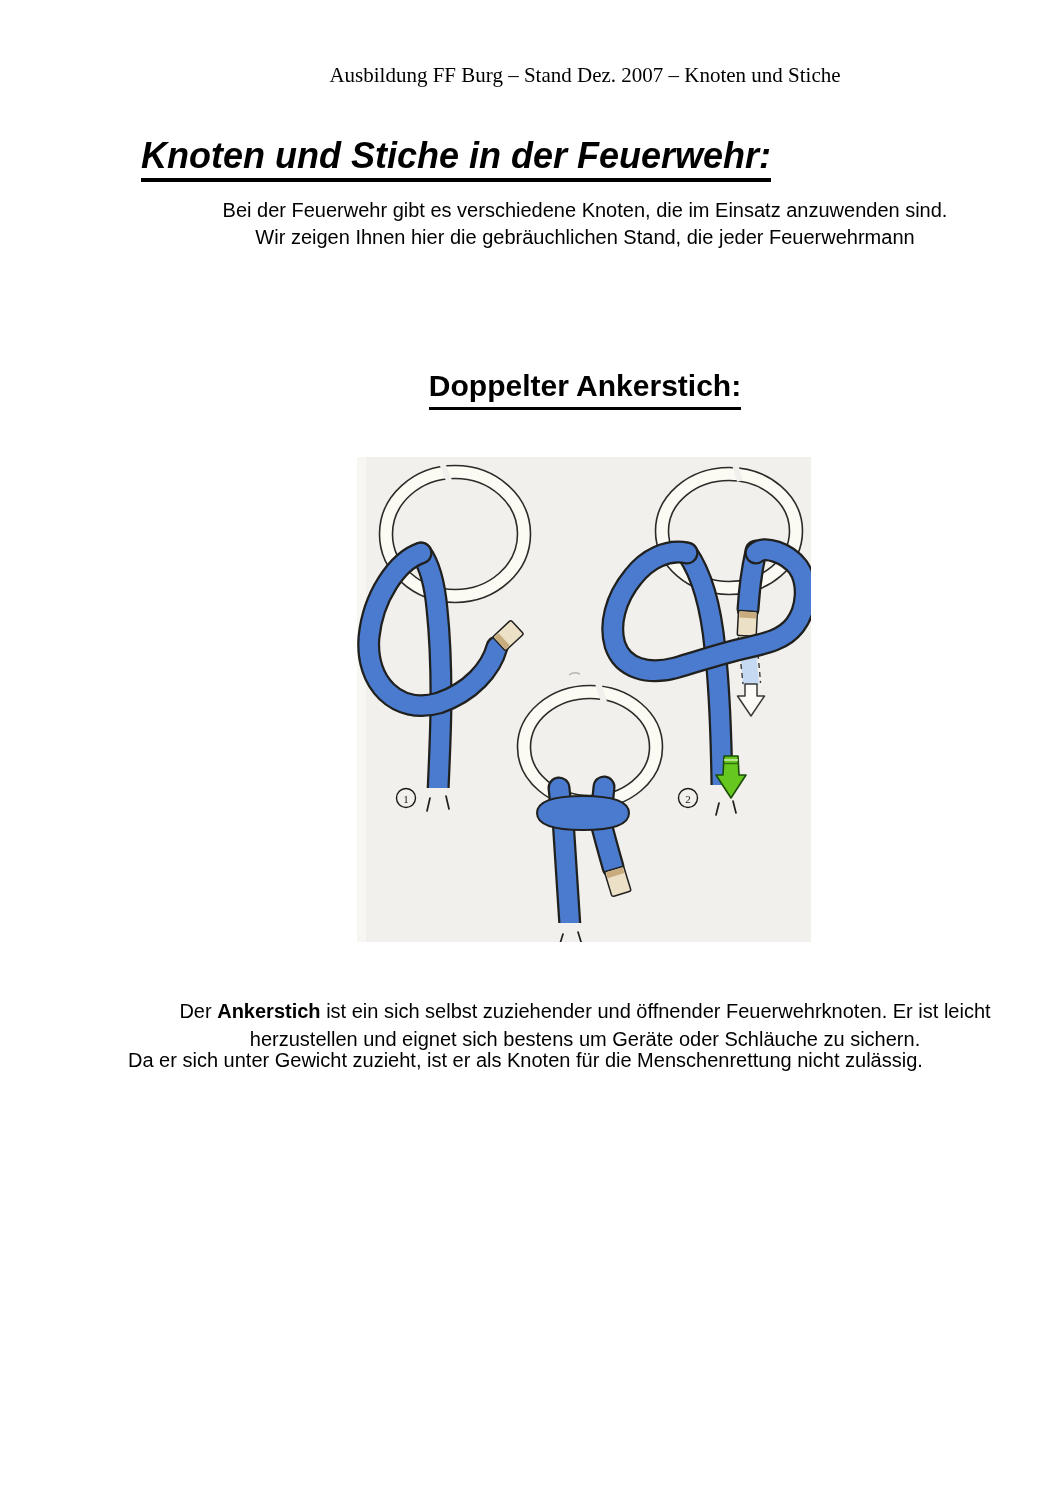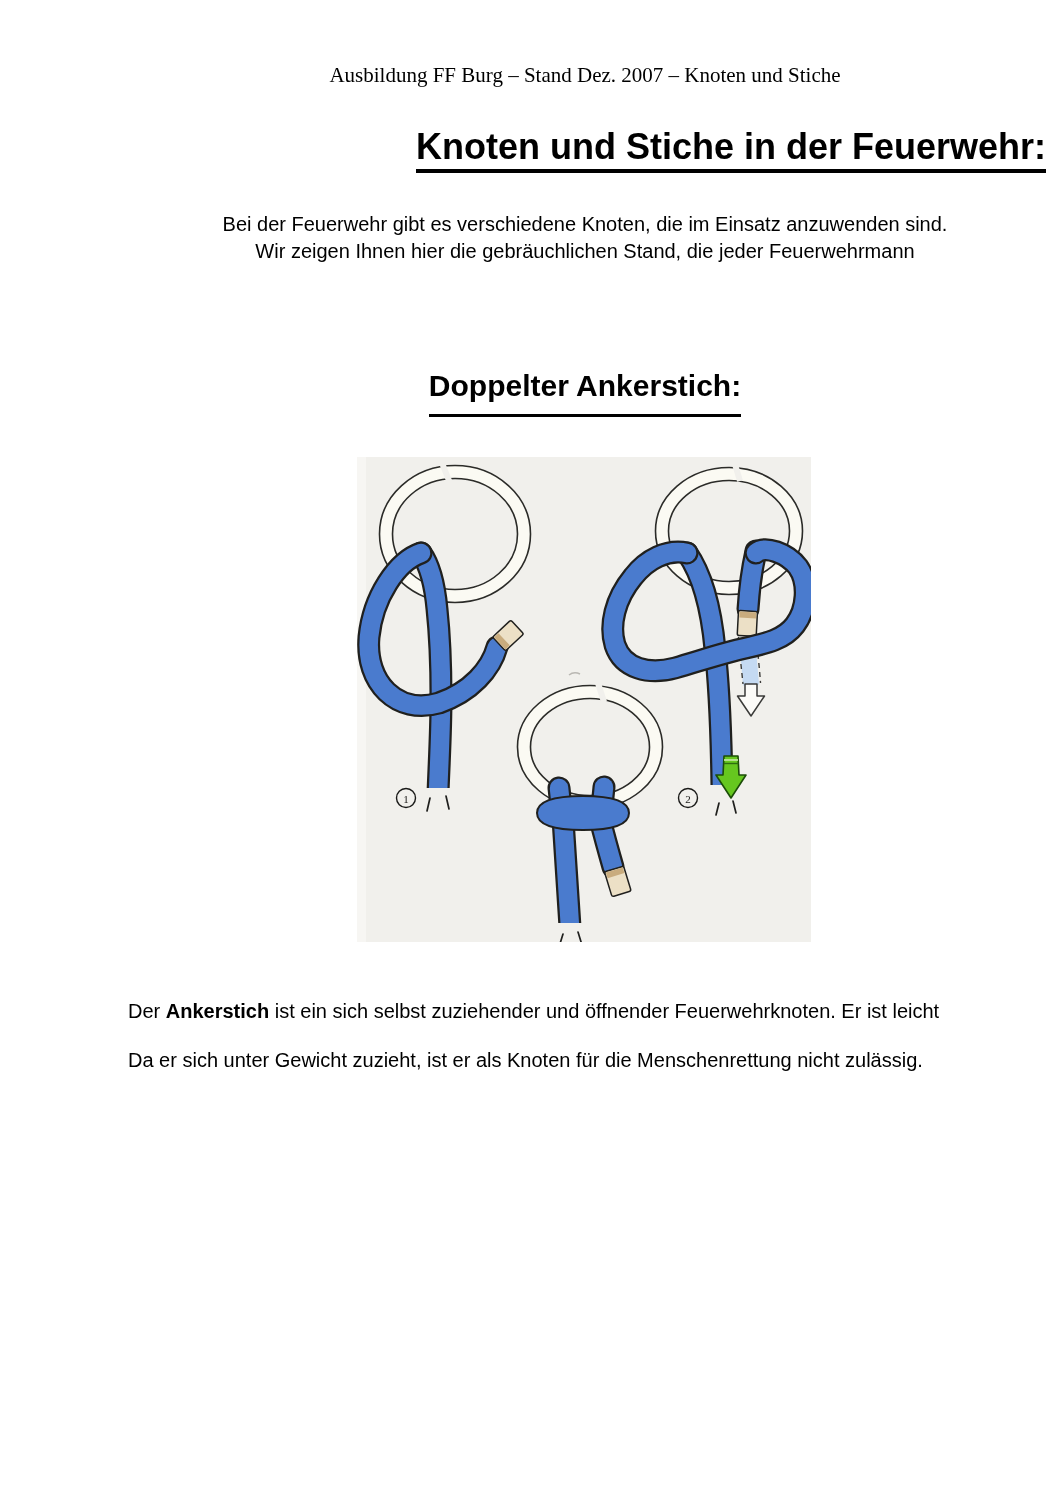--- a/index.html
+++ b/index.html
@@ -8,37 +8,37 @@
     background:#ffffff; color:#000;
     font-family:"Liberation Sans","DejaVu Sans",sans-serif;
     overflow:hidden;
   }
   .header {
     position:absolute; top:62px; left:128px; width:914px;
     text-align:center; font-family:"Liberation Serif","DejaVu Serif",serif;
     font-size:21px; line-height:26px;
   }
   .title {
-    position:absolute; top:122px; left:128px; width:914px; margin:4px;
-    text-align:right; font-size:36px; font-weight:bold; line-height:42px;
+    position:absolute; top:122px; left:128px; width:914px; margin:13px;
+    text-align:left; font-size:36px; font-weight:bold; line-height:42px;font-style:italic;
   }
   .u4 { display:inline-block; border-bottom:4px solid #000; padding-bottom:1px; }
   .intro {
-    position:absolute; top:211px; left:128px; width:914px;
+    position:absolute; top:197px; left:128px; width:914px;
     text-align:center; font-size:20px; line-height:27px;
   }
   .section {
     position:absolute; top:368px; left:128px; width:914px; margin:0;
     text-align:center; font-size:30px; font-weight:bold; line-height:36px;
   }
-  .u3 { display:inline-block; border-bottom:3px solid #000; padding-bottom:10px; }
+  .u3 { display:inline-block; border-bottom:3px solid #000; padding-bottom:3px; }
   .figure { position:absolute; left:357px; top:457px; }
   .body1 {
     position:absolute; top:997px; left:128px; width:914px;
-    font-size:20px; line-height:28px; text-align:left;
+    font-size:20px; line-height:28px; text-align:center;
   }
   .body2 {
     position:absolute; top:1046px; left:128px; width:914px;
     font-size:20px; line-height:28px; text-align:left;
   }
 
   
   .ringB { fill:none; stroke:#fbfaf3; stroke-width:12.5; }
   .ringL { fill:none; stroke:#2b2b28; stroke-width:1.6; }
   .gap   { stroke:#f1f0ec; stroke-width:6; }
@@ -171,17 +171,17 @@
         <ellipse cx="226" cy="356" rx="37" ry="8" class="bandO"></ellipse>
         <ellipse cx="226" cy="356" rx="37" ry="8" class="bandF"></ellipse>
       </g>
       <g transform="translate(257,412) rotate(163)">
         <rect x="-10" y="-26" width="20" height="26" rx="2" class="capBody"></rect>
         <rect x="-8.8" y="-7" width="17.6" height="6" class="capBand"></rect>
       </g>
     </g>
   </svg>
 
-  <div class="body1"><span>Der </span><b>Ankerstich</b><span> ist ein sich selbst zuziehender und öffnender Feuerwehrknoten. Er ist leicht</span><br></div>
+  <div class="body1"><span>Der </span><b>Ankerstich</b><span> ist ein sich selbst zuziehender und öffnender Feuerwehrknoten. Er ist leicht</span><br><span>herzustellen und eignet sich bestens um Geräte oder Schläuche zu sichern.</span></div>
 
   <div class="body2">Da er sich unter Gewicht zuzieht, ist er als Knoten für die Menschenrettung nicht zulässig.</div>
 
 </div>
 
 </body></html>

